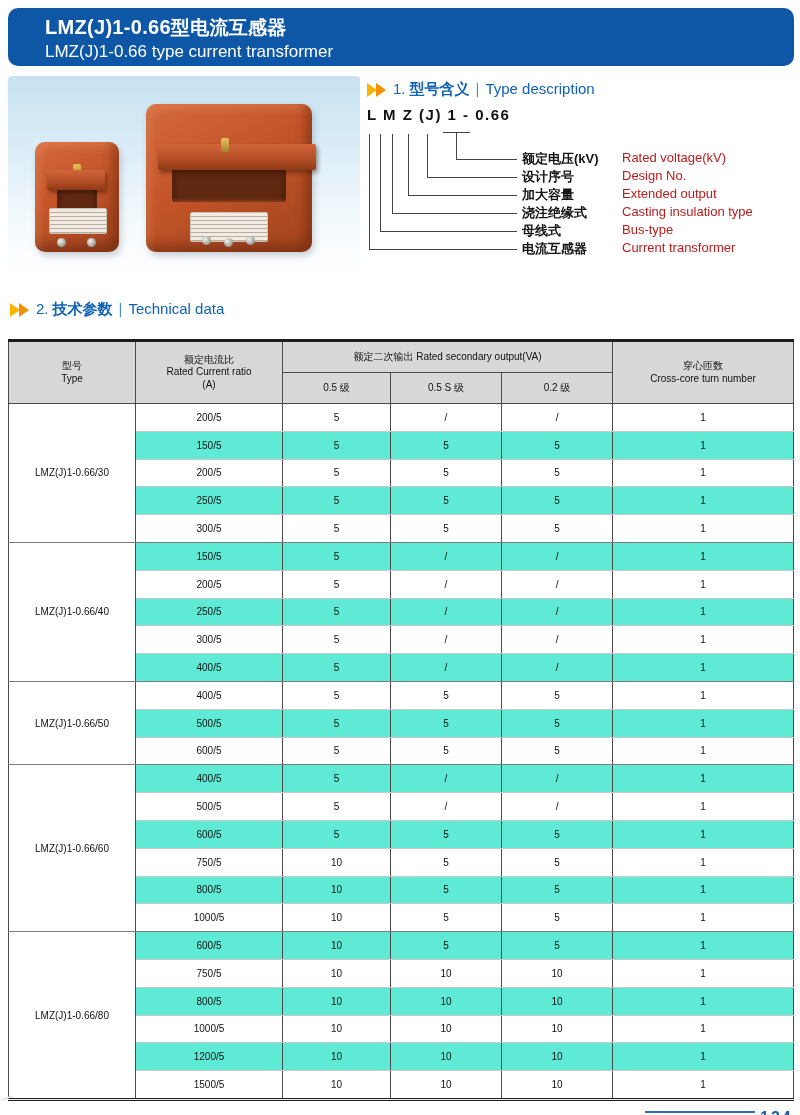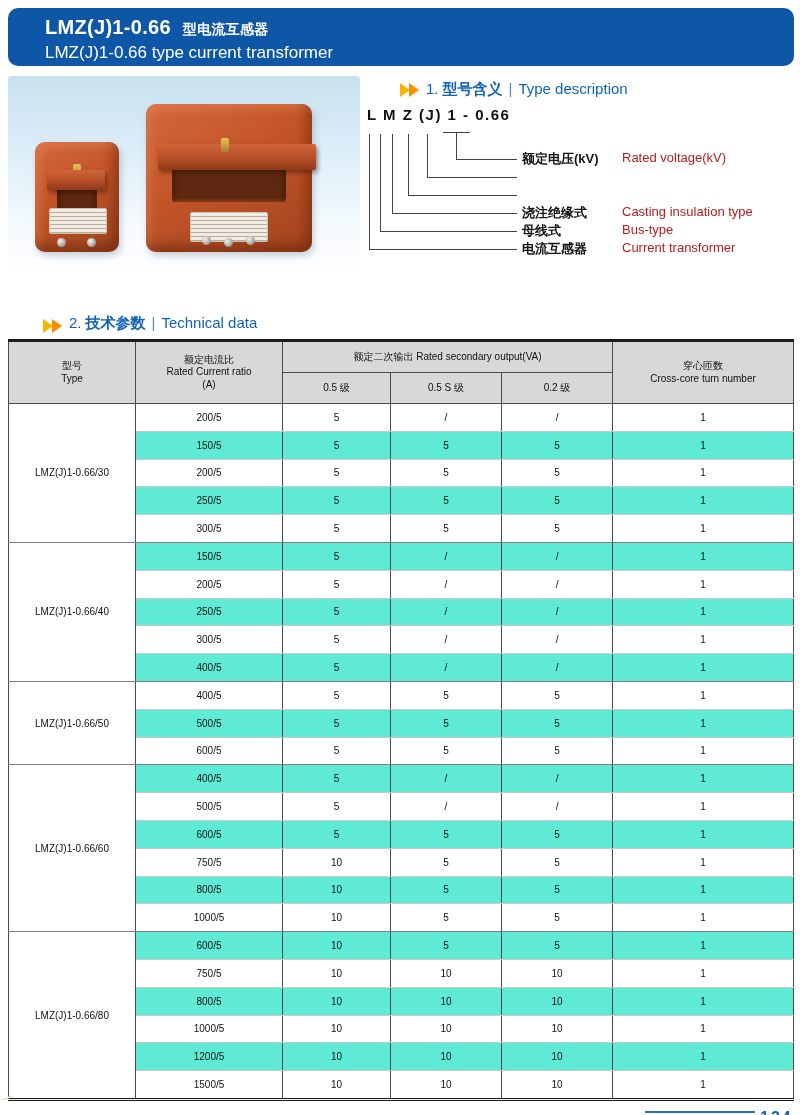--- a/index.html
+++ b/index.html
@@ -8,21 +8,21 @@
     font-family:"Liberation Sans", sans-serif; overflow:hidden; color:#111;
   }
 
   
   .header-bar {
     position:absolute; left:8px; top:8px; width:786px; height:58px;
     background:#0d57a6; border-radius:10px; color:#fff;
     padding:7px 0 0 37px; box-sizing:border-box;
   }
   .header-line1 { font-size:20px; font-weight:bold; letter-spacing:.3px; line-height:24px; }
-  .header-line1 .zh { margin-left:12px; font-size:14px; }
+  .header-line1 .zh { margin-left:0; font-size:19px; }
   .header-line2 { font-size:17px; font-weight:normal; line-height:23px; }
 
   
   .photo-panel {
     position:absolute; left:8px; top:76px; width:352px; height:196px;
     background:linear-gradient(180deg,#c7e1f0 0%,#ddeef8 40%,#f4fafd 75%,#fefefe 100%);
     border-radius:4px;
   }
   .ct { position:absolute; border-radius:10px;
     background:linear-gradient(150deg,#d4693d 0%,#c25428 45%,#a1441e 100%);
@@ -42,21 +42,21 @@
   .ct-large .ct-screw { left:75px; top:34px; }
   .ct-small .ct-screw { left:38px; top:22px; }
   .ct-label { position:absolute; background:#f6f4ee; border:1px solid #cfc9bb; border-radius:2px;
     background-image:repeating-linear-gradient(180deg,#f6f4ee 0 3px,#b9b4a6 3px 4px); opacity:.95; }
   .ct-large .ct-label { left:44px; top:108px; width:76px; height:28px; }
   .ct-small .ct-label { left:14px; top:66px; width:56px; height:24px; }
   .ct-term { position:absolute; width:9px; height:9px; border-radius:50%;
     background:radial-gradient(circle at 35% 35%,#f2f2f0,#9a9a95 70%,#6e6e68); }
 
   
-  .sec-heading { position:absolute; display:flex; align-items:center;margin-left:33px; }
+  .sec-heading { position:absolute; display:flex; align-items:center; }
   .arrow { width:0; height:0; border-top:7px solid transparent; border-bottom:7px solid transparent; }
   .arrow1 { border-left:10px solid #f8b400; }
   .arrow2 { border-left:10px solid #f49000; margin-left:-1px; }
   .sec-heading .txt { margin-left:7px; font-size:15px; color:#0f62b4; }
   .sec-heading .num { font-weight:normal; }
   .sec-heading .zh { font-weight:bold; margin-left:4px; }
   .sec-heading .sep { margin:0 6px; color:#4e8cc8; }
   .sec-heading .en { font-weight:normal; }
 
   
@@ -137,34 +137,42 @@
   <div class="conn" style="left:427px; top:134px; width:89px;  height:43px;"></div>
   <div class="conn" style="left:408px; top:134px; width:108px; height:61px;"></div>
   <div class="conn" style="left:392px; top:134px; width:124px; height:79px;"></div>
   <div class="conn" style="left:380px; top:134px; width:136px; height:97px;"></div>
   <div class="conn" style="left:369px; top:134px; width:147px; height:115px;"></div>
 
   <div class="td-row" style="top:150px;">
     <span class="zh">额定电压(kV)</span>
     <span class="en">Rated voltage(kV)</span>
   </div>
+  <div class="td-row" style="top:168px;">
+    <span class="zh">设计序号</span>
+    <span class="en">Design No.</span>
+  </div>
+  <div class="td-row" style="top:186px;">
+    <span class="zh">加大容量</span>
+    <span class="en">Extended output</span>
+  </div>
   <div class="td-row" style="top:204px;">
     <span class="zh">浇注绝缘式</span>
     <span class="en">Casting insulation type</span>
   </div>
   <div class="td-row" style="top:222px;">
     <span class="zh">母线式</span>
     <span class="en">Bus-type</span>
   </div>
   <div class="td-row" style="top:240px;">
     <span class="zh">电流互感器</span>
     <span class="en">Current transformer</span>
   </div>
 
-  <div class="sec-heading" style="left:10px; top:314px;align-items:flex-end;">
+  <div class="sec-heading" style="left:10px; top:300px;">
     <span class="arrow arrow1"></span>
     <span class="arrow arrow2"></span>
     <span class="txt">
       <span class="num">2.</span><span class="zh">技术参数</span><span class="sep">|</span><span class="en">Technical data</span>
     </span>
   </div>
 
   <table class="data-table">
     <colgroup>
       <col style="width:127px">

